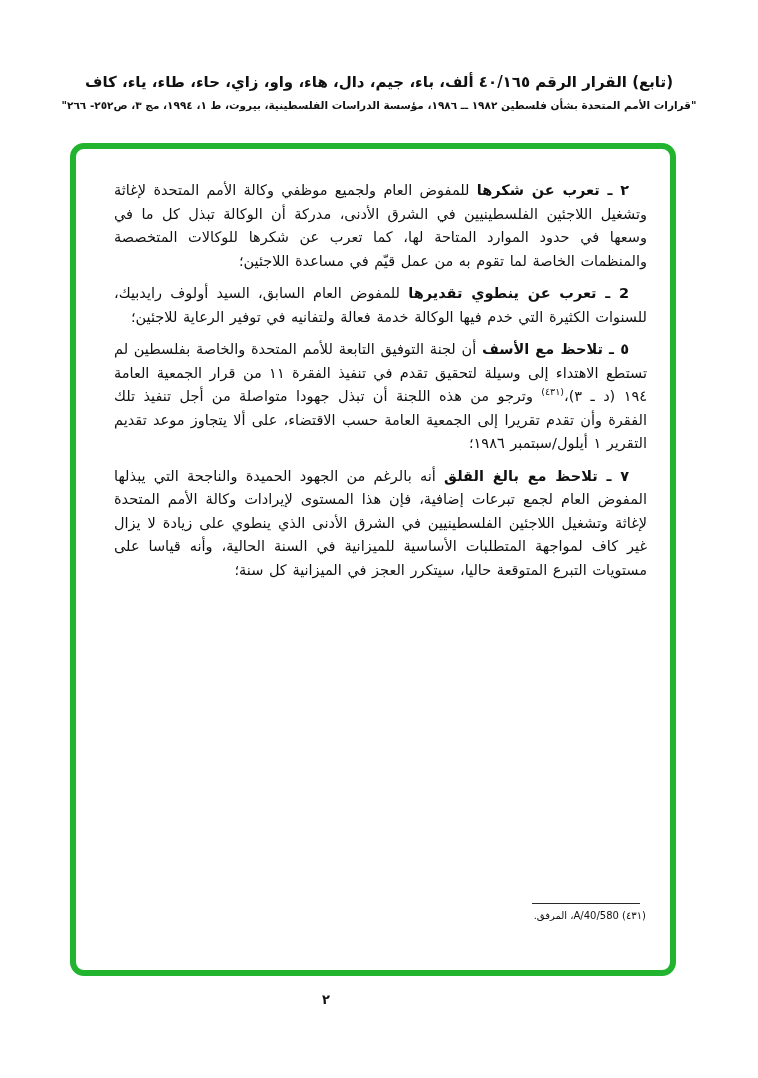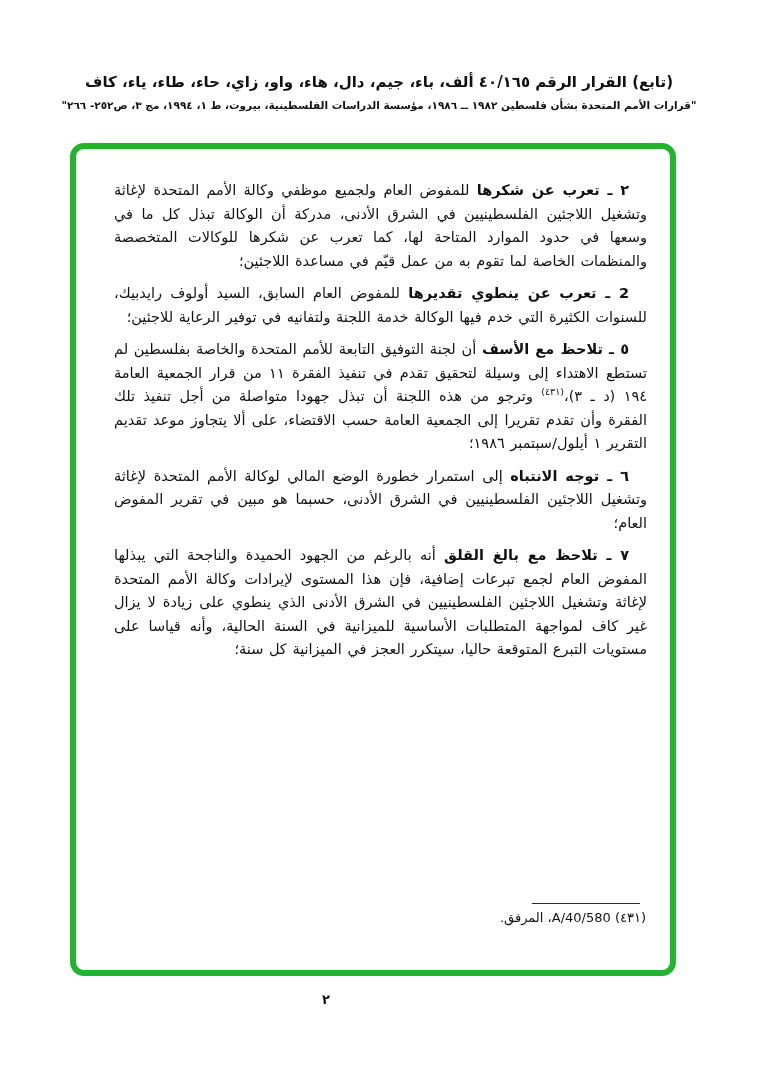--- a/index.html
+++ b/index.html
@@ -16,45 +16,44 @@
 
   .para{font-size:14.5px;line-height:23.5px;text-align:justify;text-align-last:right;
     margin:0 0 9px 8px;text-indent:18px;word-spacing:1px;}
   .para .plabel{font-weight:bold;}
   .para b{font-weight:bold;}
   .para sup{font-size:9.5px;line-height:0;}
 
   .fnwrap{position:absolute;top:754px;left:30px;right:24px;text-align:left;direction:rtl;}
   .fn-divider{display:inline-block;width:108px;border-top:1.5px solid #2a2a2a;
     position:absolute;top:0;right:6px;}
-  .fn{font-size:13px;padding-top:7px;white-space:nowrap;text-align:right;margin-right:0;}
+  .fn{font-size:10px;padding-top:7px;white-space:nowrap;text-align:right;margin-right:0;}
 
   .pagenum{position:absolute;top:992px;left:0;right:44px;text-align:center;
     font-size:13px;font-weight:bold;}
 </style>
 </head>
 <body>
 
 <div class="page">
 
   <div class="header">
     <div class="h1">(تابع) القرار الرقم ٤٠/١٦٥ ألف، باء، جيم، دال، هاء، واو، زاي، حاء، طاء، ياء، كاف</div>
     <div class="h2">"قرارات الأمم المتحدة بشأن فلسطين ١٩٨٢ ــ ١٩٨٦، مؤسسة الدراسات الفلسطينية، بيروت، ط ١، ١٩٩٤، مج ٣، ص٢٥٢- ٢٦٦"</div>
   </div>
 
   <div class="greenbox" style="border-color: rgb(35, 180, 47);">
 
     <p class="para"><span class="plabel">٢ ـ </span><b>تعرب عن شكرها</b><span> للمفوض العام ولجميع موظفي وكالة الأمم المتحدة لإغاثة وتشغيل اللاجئين الفلسطينيين في الشرق الأدنى، مدركة أن الوكالة تبذل كل ما في وسعها في حدود الموارد المتاحة لها، كما تعرب عن شكرها للوكالات المتخصصة والمنظمات الخاصة لما تقوم به من عمل قيّم في مساعدة اللاجئين؛</span></p>
 
-    <p class="para"><span class="plabel">2 ـ </span><b>تعرب عن ينطوي تقديرها</b><span> للمفوض العام السابق، السيد أولوف رايدبيك، للسنوات الكثيرة التي خدم فيها الوكالة خدمة اللجنة ولتفانيه في توفير الرعاية للاجئين؛</span></p>
+    <p class="para"><span class="plabel">2 ـ </span><b>تعرب عن ينطوي تقديرها</b><span> للمفوض العام السابق، السيد أولوف رايدبيك، للسنوات الكثيرة التي خدم فيها الوكالة خدمة فعالة ولتفانيه في توفير الرعاية للاجئين؛</span></p>
 
 
     <p class="para"><span class="plabel">٥ ـ </span><b>تلاحظ مع الأسف</b><span> أن لجنة التوفيق التابعة للأمم المتحدة والخاصة بفلسطين لم تستطع الاهتداء إلى وسيلة لتحقيق تقدم في تنفيذ الفقرة ١١ من قرار الجمعية العامة ١٩٤ (د ـ ٣)،</span><sup>(٤٣١)</sup><span> وترجو من هذه اللجنة أن تبذل جهودا متواصلة من أجل تنفيذ تلك الفقرة وأن تقدم تقريرا إلى الجمعية العامة حسب الاقتضاء، على ألا يتجاوز موعد تقديم التقرير ١ أيلول/سبتمبر ١٩٨٦؛</span></p>
 
-    <p class="para"><span class="plabel">٦ ـ </span><b>توجه الانتباه</b><span> إلى استمرار خطورة الوضع المالي لوكالة الأمم المتحدة لإغاثة وتشغيل اللاجئين الفلسطينيين في الشرق الأدنى، حسبما هو مبين في تقرير المفوض العام؛</span></p>
 
     <p class="para"><span class="plabel">٧ ـ </span><b>تلاحظ مع بالغ القلق</b><span> أنه بالرغم من الجهود الحميدة والناجحة التي يبذلها المفوض العام لجمع تبرعات إضافية، فإن هذا المستوى لإيرادات وكالة الأمم المتحدة لإغاثة وتشغيل اللاجئين الفلسطينيين في الشرق الأدنى الذي ينطوي على زيادة لا يزال غير كاف لمواجهة المتطلبات الأساسية للميزانية في السنة الحالية، وأنه قياسا على مستويات التبرع المتوقعة حاليا، سيتكرر العجز في الميزانية كل سنة؛</span></p>
 
     <div class="fnwrap">
       <span class="fn-divider"></span>
       <div class="fn"><span>(٤٣١)</span><span> A/40/580، المرفق.</span></div>
     </div>
 
   </div>
 

